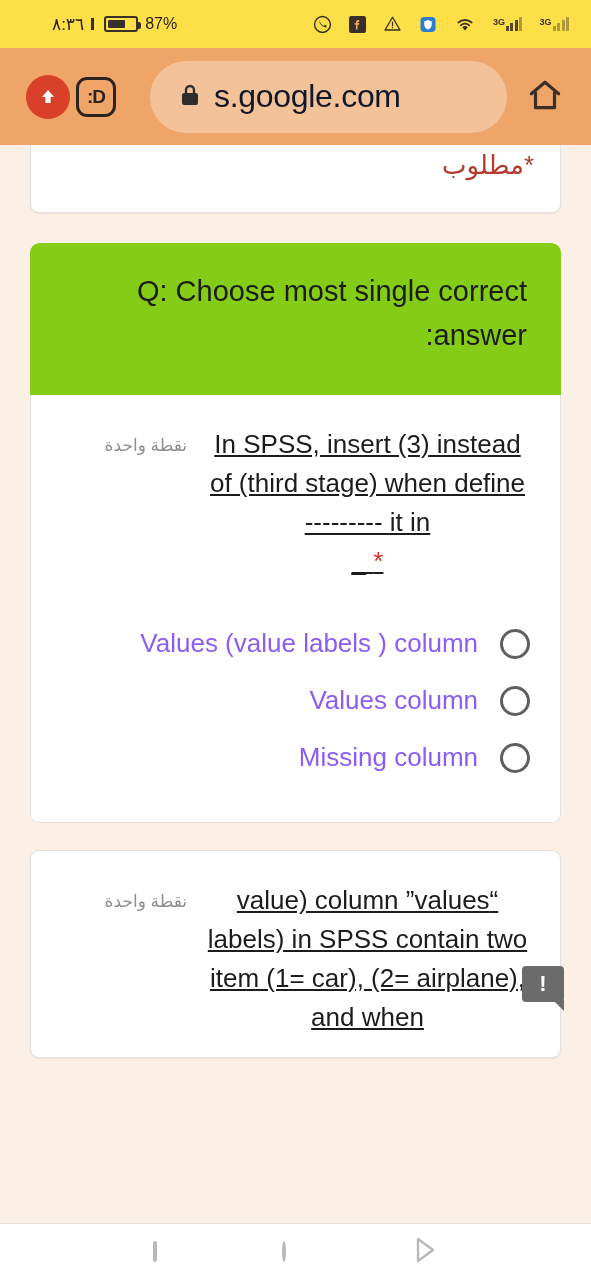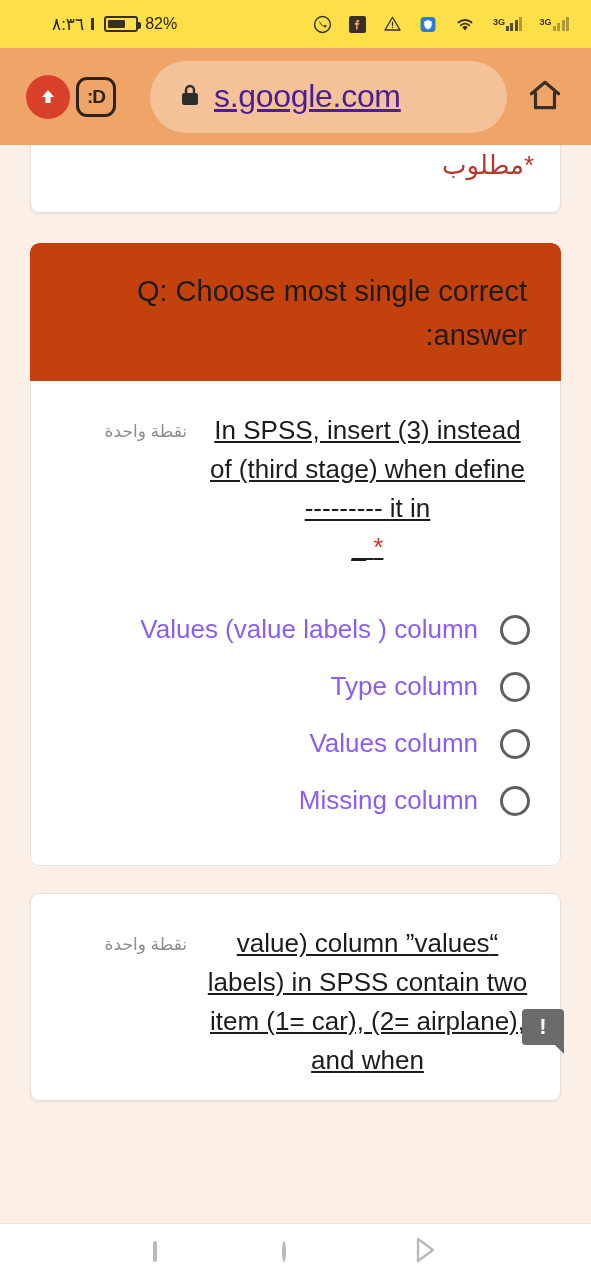--- a/index.html
+++ b/index.html
@@ -42,41 +42,41 @@
   .updot{ width:44px; height:44px; border-radius:50%; background:#D8402A;
           display:flex; align-items:center; justify-content:center; }
   .smiley{ width:40px; height:40px; border:3px solid #2d241f; border-radius:11px;
            display:flex; align-items:center; justify-content:center;
            font-size:19px; font-weight:bold; color:#2d241f; letter-spacing:-1px; }
   .urlbar{
     flex:1; height:72px; margin:0 16px 0 30px; background:rgba(255,255,255,.33);
     border-radius:36px; display:flex; align-items:center; gap:12px;
     padding:0 28px; overflow:hidden;
   }
-  .url-text{ font-size:32px; color:#4c1d95; white-space:nowrap; letter-spacing:-.3px;text-decoration:underline; }
+  .url-text{ font-size:32px; color:#0f172a; white-space:nowrap; letter-spacing:-.3px; }
   .homeico{ width:44px; height:44px; display:flex; align-items:center; justify-content:center; }
 
   
   .pagebody{
     position:absolute; top:145px; left:0; width:591px; height:1078px;
     background:#FBEFE6; overflow:hidden;
   }
 
   .card{
     background:#ffffff; border:1px solid #e4e2e0; border-radius:9px;
     margin:0 30px; box-shadow:0 1px 2px rgba(0,0,0,.07);
   }
 
   
   .card-required{ margin-top:-36px; padding:40px 26px 24px; min-height:104px; }
   .req-text{ color:#B33B2E; font-size:26px; text-align:right; direction:rtl; }
 
   
   .card-header{ margin-top:30px; padding:0; border:none; overflow:hidden; box-shadow:none;}
-  .hdr-band{ background:#c2410c; border-radius:9px 9px 0 0; padding:27px 34px 24px; }
+  .hdr-band{ background:#84cc16; border-radius:9px 9px 0 0; padding:27px 34px 38px; }
   .hdr-title{ font-size:29px; line-height:1.5; color:#1c1c1c; text-align:right; direction:rtl; }
   .hdr-body{ background:#fff; border:1px solid #e4e2e0; border-top:none;
              border-radius:0 0 9px 9px; padding:30px 26px 36px; box-shadow:0 1px 2px rgba(0,0,0,.07); }
 
   .q-row{ display:flex; align-items:flex-start; direction:ltr; }
   .q-points{ font-size:17px; color:#8d8d8d; direction:rtl; padding-top:10px;
              white-space:nowrap; min-width:130px;text-align:right; }
   .q-text{ flex:1; font-size:26px; line-height:1.5; color:#1c1c1c;
            text-align:center; direction:rtl; padding-left:14px;text-decoration:underline; }
   .q-star{ color:#D93025; }
@@ -119,21 +119,21 @@
 
 <div id="screen">
 
   <div class="statusbar">
     <div class="sb-left">
       <span class="sb-time">٨:٣٦</span>
       <span class="batt-tick"></span>
       <span class="batt">
           <span class="batt-fill"></span>
         </span>
-      <span class="sb-pct">82%</span>
+      <span class="sb-pct">87%</span>
     </div>
     <div class="sb-right">
       <span class="sicon">
         <svg width="19" height="19" viewBox="0 0 24 24">
             <circle cx="12" cy="12" r="10" fill="none" stroke="#3a2f28" stroke-width="1.8"></circle>
             <path d="M8.5 8c1 2.5 2.8 4.6 5.2 5.8l1.3-1.4 2.4 1.3-1 2.1c-3.6-.3-7.5-3.6-8.5-7.2z" fill="#3a2f28"></path>
           </svg>
       </span>
       <span class="sicon">
         <svg width="17" height="17" viewBox="0 0 24 24">
@@ -227,24 +227,20 @@
           <span class="q-text">
             <span>In SPSS, insert (3) instead of (third stage) when define it in --------- </span><br>
             <span class="q-star">*</span>
             <span>_</span>
           </span>
         </div>
 
         <div class="options">
           <div class="opt">
             <span class="opt-label">Values (value labels ) column</span>
-            <span class="radio"></span>
-          </div>
-          <div class="opt">
-            <span class="opt-label">Type column</span>
             <span class="radio"></span>
           </div>
           <div class="opt">
             <span class="opt-label">Values column</span>
             <span class="radio"></span>
           </div>
           <div class="opt">
             <span class="opt-label">Missing column</span>
             <span class="radio"></span>
           </div>

